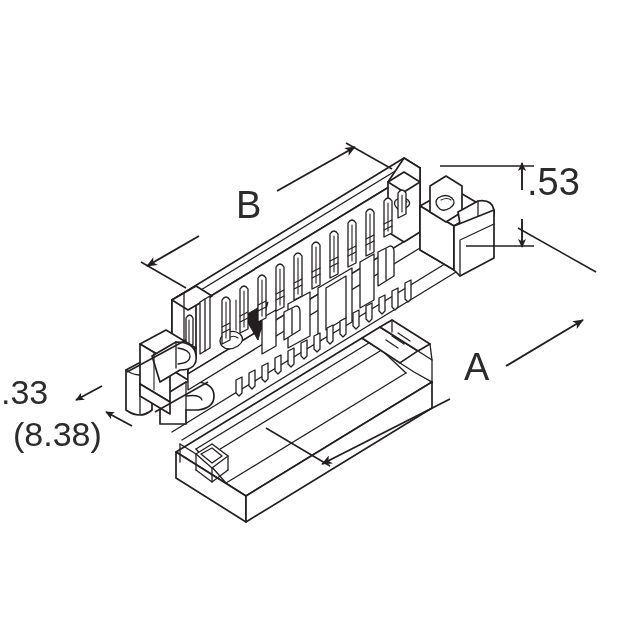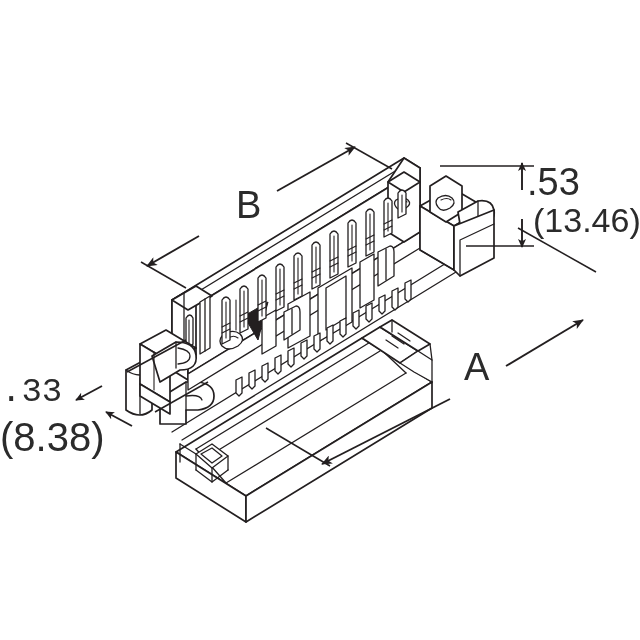--- a/index.html
+++ b/index.html
@@ -51,26 +51,26 @@
   }
   #lbl-height-mm {
     left: 533px;
     top: 203px;
     font-size: 34px;
   }
   #lbl-depth-in {
     left: 1px;
     top: 375px;
     font-size: 34px;
-    font-family: Liberation Mono, monospace;
   }
   #lbl-depth-mm {
     left: 0px;
     top: 417px;
-    font-size: 40px;
+    font-size: 34px;
+    padding-left: 13px;
   }
 </style>
 </head>
 <body>
 
 <div id="stage">
 
   <svg id="drawing" viewBox="0 0 640 640">
     <defs>
       <marker id="arrHead" viewBox="0 0 12 10" refX="11" refY="5" markerWidth="11" markerHeight="9" orient="auto-start-reverse" markerUnits="userSpaceOnUse">
@@ -317,19 +317,18 @@
     </g>
 
   </svg>
 
   <div class="dim-label" id="lbl-B">B</div>
 
   <div class="dim-label" id="lbl-A">A</div>
 
   <div class="dim-label" id="lbl-height-in">.53</div>
 
-  <div class="dim-label" id="lbl-height-mm">(13.46)</div>
 
   <div class="dim-label" id="lbl-depth-in">.33</div>
 
   <div class="dim-label" id="lbl-depth-mm">(8.38)</div>
 
 </div>
 
 </body></html>

